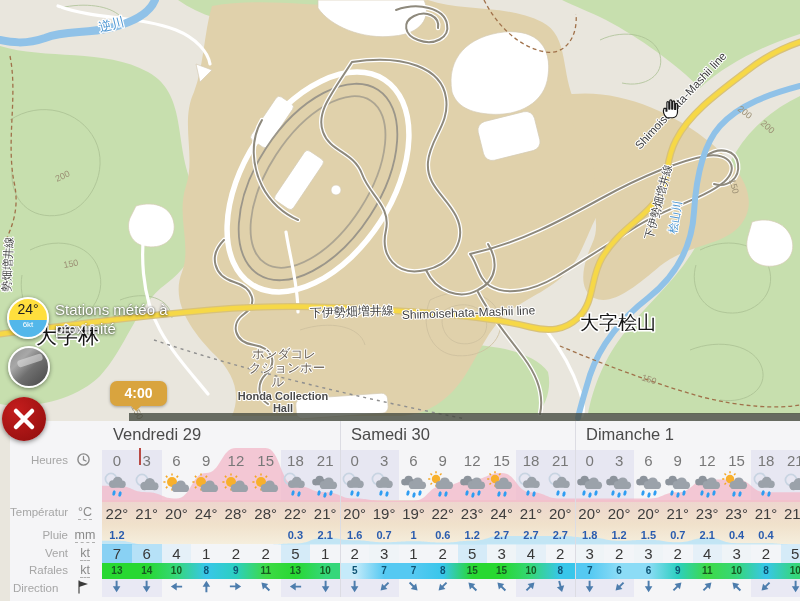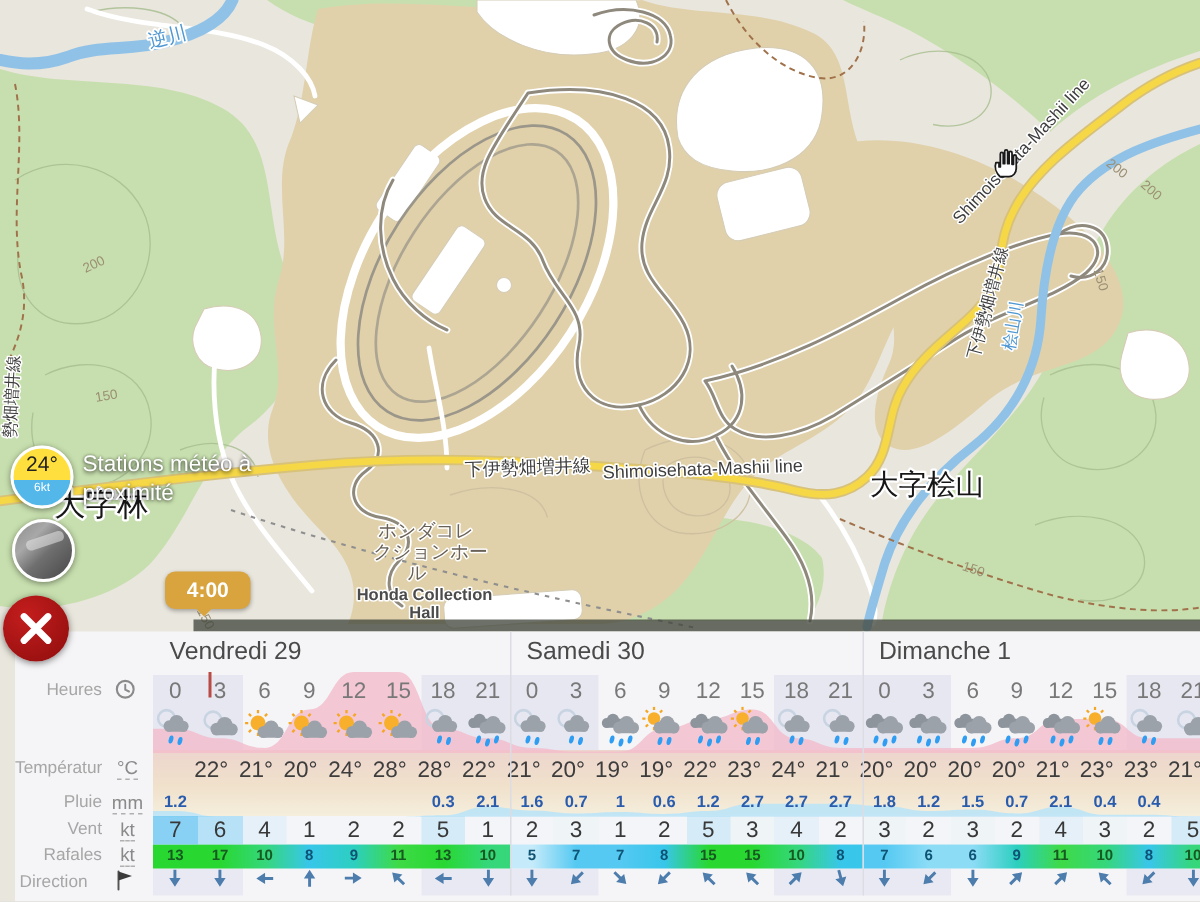--- a/index.html
+++ b/index.html
@@ -36,21 +36,21 @@
   #panel .sep{position:absolute;top:0;width:1px;height:176px;background:#dcdce3;}
   #temp-grad{position:absolute;left:92px;top:79px;width:708px;height:44px;
     background:linear-gradient(180deg,#edd5ce 0%,#f0e1cb 55%,#f5eedd 100%);}
   #curves{position:absolute;left:0;top:0;pointer-events:none;}
   .night{position:absolute;top:29px;height:50px;background:#e7e7f2;}
   .nightdir{position:absolute;top:158px;height:18px;background:#e9e9f4;}
   .daylbl{position:absolute;top:4px;font-size:16.5px;color:#4a4a4a;cursor:pointer;}
   .cell{position:absolute;text-align:center;}
   .hr{top:29px;height:22px;line-height:22px;font-size:15px;color:#787878;cursor:pointer;}
   .ic{top:50px;height:29px;cursor:pointer;}
-  .tp{top:79px;height:27px;line-height:27px;font-size:15px;color:#3d3d3d;margin-left:24px;}
+  .tp{top:79px;height:27px;line-height:27px;font-size:15px;color:#3d3d3d;}
   .rn{top:106px;height:17px;line-height:17px;font-size:11px;font-weight:bold;color:#2a5cae;}
   .wd{top:123px;height:19px;line-height:19px;font-size:15px;color:#383838;}
   .gs{top:142px;height:16px;line-height:16px;font-size:10px;font-weight:bold;}
   .dr{top:158px;height:18px;line-height:18px;}
   .guststrip{position:absolute;top:142px;height:16px;}
   #red-line{position:absolute;left:129px;top:27px;width:2px;height:17px;background:#b94a44;}
   .gutter-lab{position:absolute;left:0;width:58px;text-align:right;font-size:11.5px;color:#a6a6a6;
     height:14px;line-height:14px;overflow:hidden;}
   .gutter-unit{position:absolute;left:62px;width:26px;text-align:center;font-size:12.5px;color:#8a8a8a;
     height:15px;line-height:15px;cursor:pointer;}
@@ -248,21 +248,21 @@
               <g transform="translate(17,15) scale(1)" fill="#9ba2aa">
                 <circle cx="-4.5" cy="0" r="4.2"></circle>
                 <circle cx="0.8" cy="-2.8" r="5.2"></circle>
                 <circle cx="5.5" cy="0.2" r="4"></circle>
                 <rect x="-7.5" y="-0.5" width="16" height="4.6" rx="2.3"></rect>
               </g>
             </svg></div>
           <div class="cell tp" style="left:29.8px;width:29.8px">21°</div>
           <div class="cell rn" style="left:29.8px;width:29.8px"></div>
           <div class="cell wd" style="left: 29.8px; width: 29.8px; background: rgba(140, 212, 246, 0.6);">6</div>
-          <div class="cell gs" style="left: 29.8px; width: 29.8px; color: rgb(23, 90, 33);">17</div>
+          <div class="cell gs" style="left: 29.8px; width: 29.8px; color: rgb(23, 90, 33);">14</div>
           <div class="cell dr" style="left:29.8px;width:29.8px"><svg width="13" height="13" viewBox="0 0 12 12">
               <path d="M5.2,0.8 h1.8 v5 h2.6 l-3.5,5.4 l-3.5,-5.4 h2.6 z" fill="#4d7dad" transform="rotate(0 6 6)"></path>
             </svg></div>
           <div class="cell hr" style="left:59.5px;width:29.8px">6</div>
           <div class="cell ic" style="left:59.5px;width:29.8px"><svg width="30" height="30" viewBox="0 0 30 30">
               <circle cx="10" cy="11" r="5" fill="#f8b02c"></circle>
               <g stroke="#f5a623" stroke-width="1.5">
                 <line x1="16.5" y1="11.0" x2="18.6" y2="11.0"></line>
                 <line x1="14.6" y1="15.6" x2="16.1" y2="17.1"></line>
                 <line x1="10.0" y1="17.5" x2="10.0" y2="19.6"></line>

